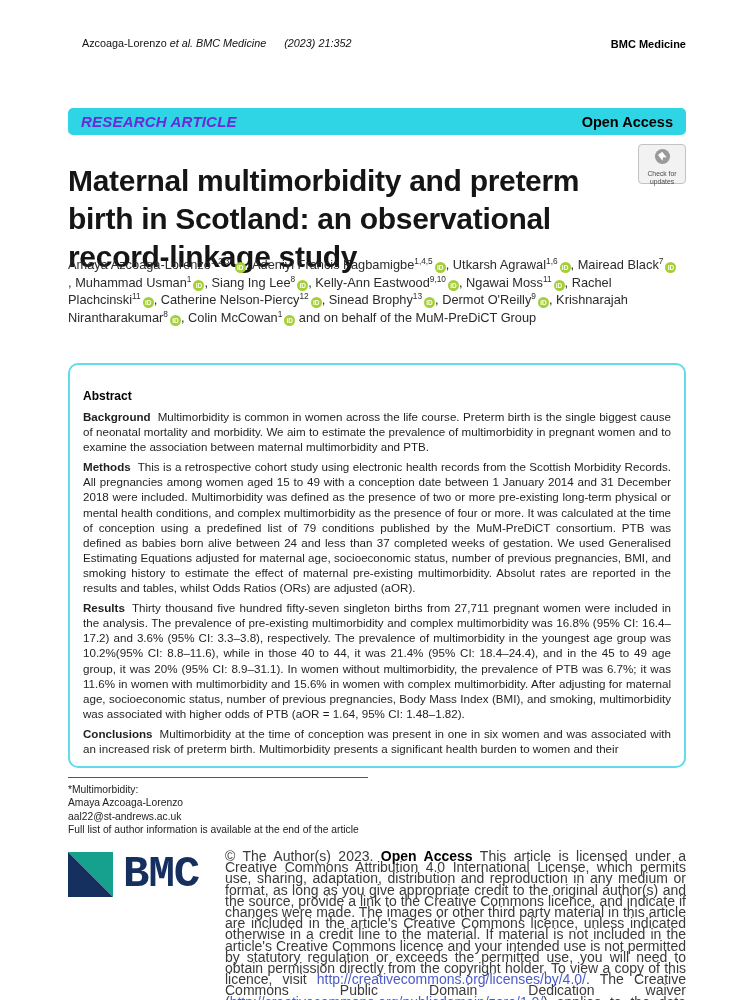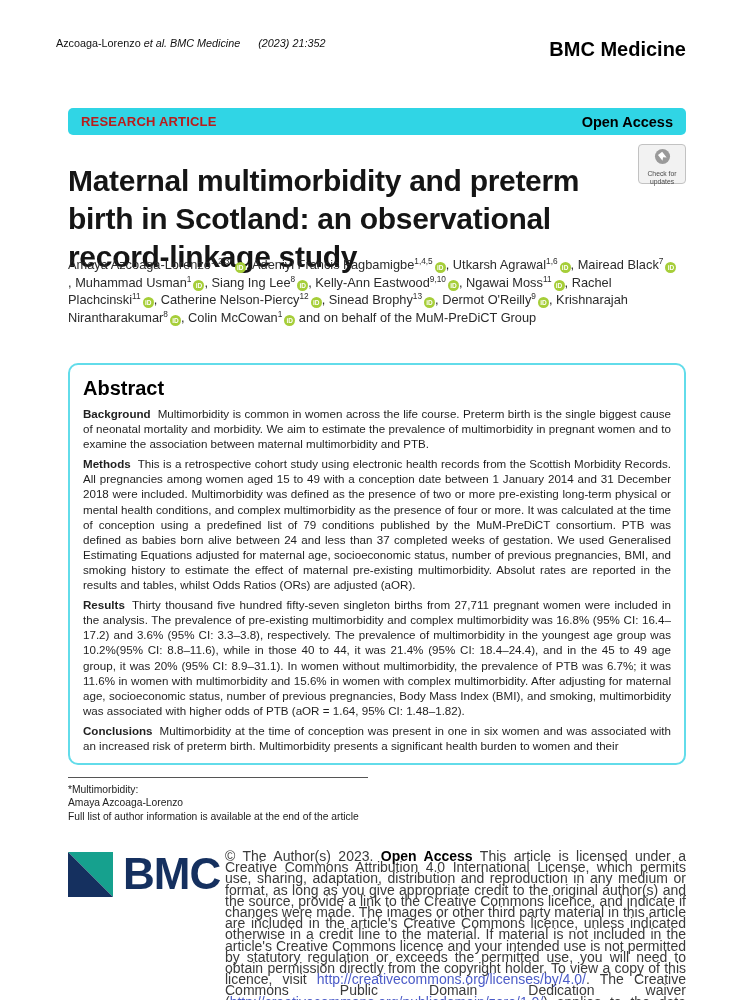--- a/index.html
+++ b/index.html
@@ -1,27 +1,27 @@
 <!DOCTYPE html>
 <html><head>
 <meta charset="utf-8">
 <style>
   html,body{margin:0;padding:0;background:#ffffff;}
   body{width:753px;height:1000px;position:relative;font-family:"Liberation Sans",sans-serif;color:#1a1a1a;overflow:hidden;}
 
   
-  .cite{position:absolute;left:56px;top:36px;font-size:10.8px;line-height:14.5px;color:#111;}
+  .cite{position:absolute;left:82px;top:36px;font-size:10.8px;line-height:14.5px;color:#111;}
   .cite .ital{font-style:italic;}
   .cite .issue{font-style:italic;margin-left:18px;}
-  .journal-name{position:absolute;right:67px;top:38px;font-size:20px;font-weight:600;color:#000;}
+  .journal-name{position:absolute;right:67px;top:38px;font-size:11px;font-weight:600;color:#000;}
 
   
   .banner{position:absolute;left:68px;top:108px;width:618px;height:27px;box-sizing:border-box;
     border-radius:5px;display:flex;align-items:center;justify-content:space-between;padding:0 13px;}
-  .banner .type{font-weight:bold;font-size:13px;letter-spacing:.2px;color:#b91c1c;}
+  .banner .type{font-weight:bold;font-size:15px;letter-spacing:.2px;color:#6d28d9;font-style:italic;}
   .banner .access{font-weight:bold;font-size:14.5px;color:#000;}
 
   
   .title{position:absolute;left:68px;top:146px;width:575px;font-size:30px;line-height:38px;
     font-weight:600;letter-spacing:-.3px;color:#151515;margin-top:16px;}
 
   
   .check-badge{position:absolute;right:67px;top:144px;width:48px;height:40px;background:#f2f2f2;
     border:1px solid #c2c2c2;border-radius:4px;display:flex;flex-direction:column;align-items:center;
     justify-content:flex-start;padding-top:3px;box-sizing:border-box;cursor:pointer;}
@@ -30,21 +30,21 @@
   
   .authors{position:absolute;left:68px;top:256px;width:610px;font-size:12.8px;line-height:17.6px;color:#2b2b2b;}
   .authors sup{font-size:8.3px;line-height:0;}
   .orcid{display:inline-block;width:11px;height:11px;border-radius:50%;background:#A6CE39;color:#fff;
     font-size:6.5px;font-weight:bold;line-height:11px;text-align:center;margin-left:2px;vertical-align:-1px;
     font-family:"Liberation Sans",sans-serif;cursor:pointer;}
 
   
   .abstract{position:absolute;left:68px;top:363px;width:618px;box-sizing:border-box;
     border:2px solid #62dcea;border-radius:10px;padding:8px 13px 10px;background:#fff;}
-  .abstract h2{margin:4px 0 6px;font-size:20px;color:#000;}
+  .abstract h2{margin:16px 0 6px;font-size:12px;color:#000;}
   .abstract p{margin:4px 0 5px;font-size:11.6px;line-height:15.1px;text-align:justify;color:#1f1f1f;}
   .abstract p:last-child{margin-bottom:0;}
   .sec-label{font-weight:bold;padding-right:7px;}
 
   
   .corr-rule{position:absolute;left:68px;top:777px;width:300px;border-top:1px solid #555;}
   .corr{position:absolute;left:68px;top:783px;width:330px;font-size:10.3px;line-height:13.4px;color:#222;}
   .corr .email{color:#222;cursor:pointer;}
 
   
@@ -99,28 +99,29 @@
   </p>
   <p>
     <span class="sec-label">Conclusions</span><span>Multimorbidity at the time of conception was present in one in six women and was associated with an increased risk of preterm birth. Multimorbidity presents a significant health burden to women and their</span>
   </p>
 </div>
 
 <div class="corr-rule"></div>
 <div class="corr">
   <div>*Multimorbidity:</div>
   <div>Amaya Azcoaga-Lorenzo</div>
+  <div class="email">aal22@st-andrews.ac.uk</div>
   <div>Full list of author information is available at the end of the article</div>
 </div>
 
 <div class="bmc-logo">
   <span>
     <svg width="45" height="45" viewBox="0 0 45 45">
       <polygon id="logo-teal" points="0,0 45,0 45,45" fill="#16a18e"></polygon>
       <polygon id="logo-navy" points="0,0 45,45 0,45" fill="#15305f"></polygon>
     </svg>
   </span>
-  <span class="bmc-text" style="color: rgb(21, 48, 95);">BMC</span>
+  <span class="bmc-text" style="color: rgb(21, 48, 95); font-family: Liberation Mono, monospace;">BMC</span>
 </div>
 
 <p class="copyright">
   <span>© The Author(s) 2023. </span><b>Open Access</b><span> This article is licensed under a Creative Commons Attribution 4.0 International License, which permits use, sharing, adaptation, distribution and reproduction in any medium or format, as long as you give appropriate credit to the original author(s) and the source, provide a link to the Creative Commons licence, and indicate if changes were made. The images or other third party material in this article are included in the article's Creative Commons licence, unless indicated otherwise in a credit line to the material. If material is not included in the article's Creative Commons licence and your intended use is not permitted by statutory regulation or exceeds the permitted use, you will need to obtain permission directly from the copyright holder. To view a copy of this licence, visit </span><span class="link">http://creativecommons.org/licenses/by/4.0/</span><span>. The Creative Commons Public Domain Dedication waiver (</span><span class="link">http://creativecommons.org/publicdomain/zero/1.0/</span><span>) applies to the data made available in this article, unless otherwise stated in a credit line to the data.</span>
 </p>
 
 </body></html>

